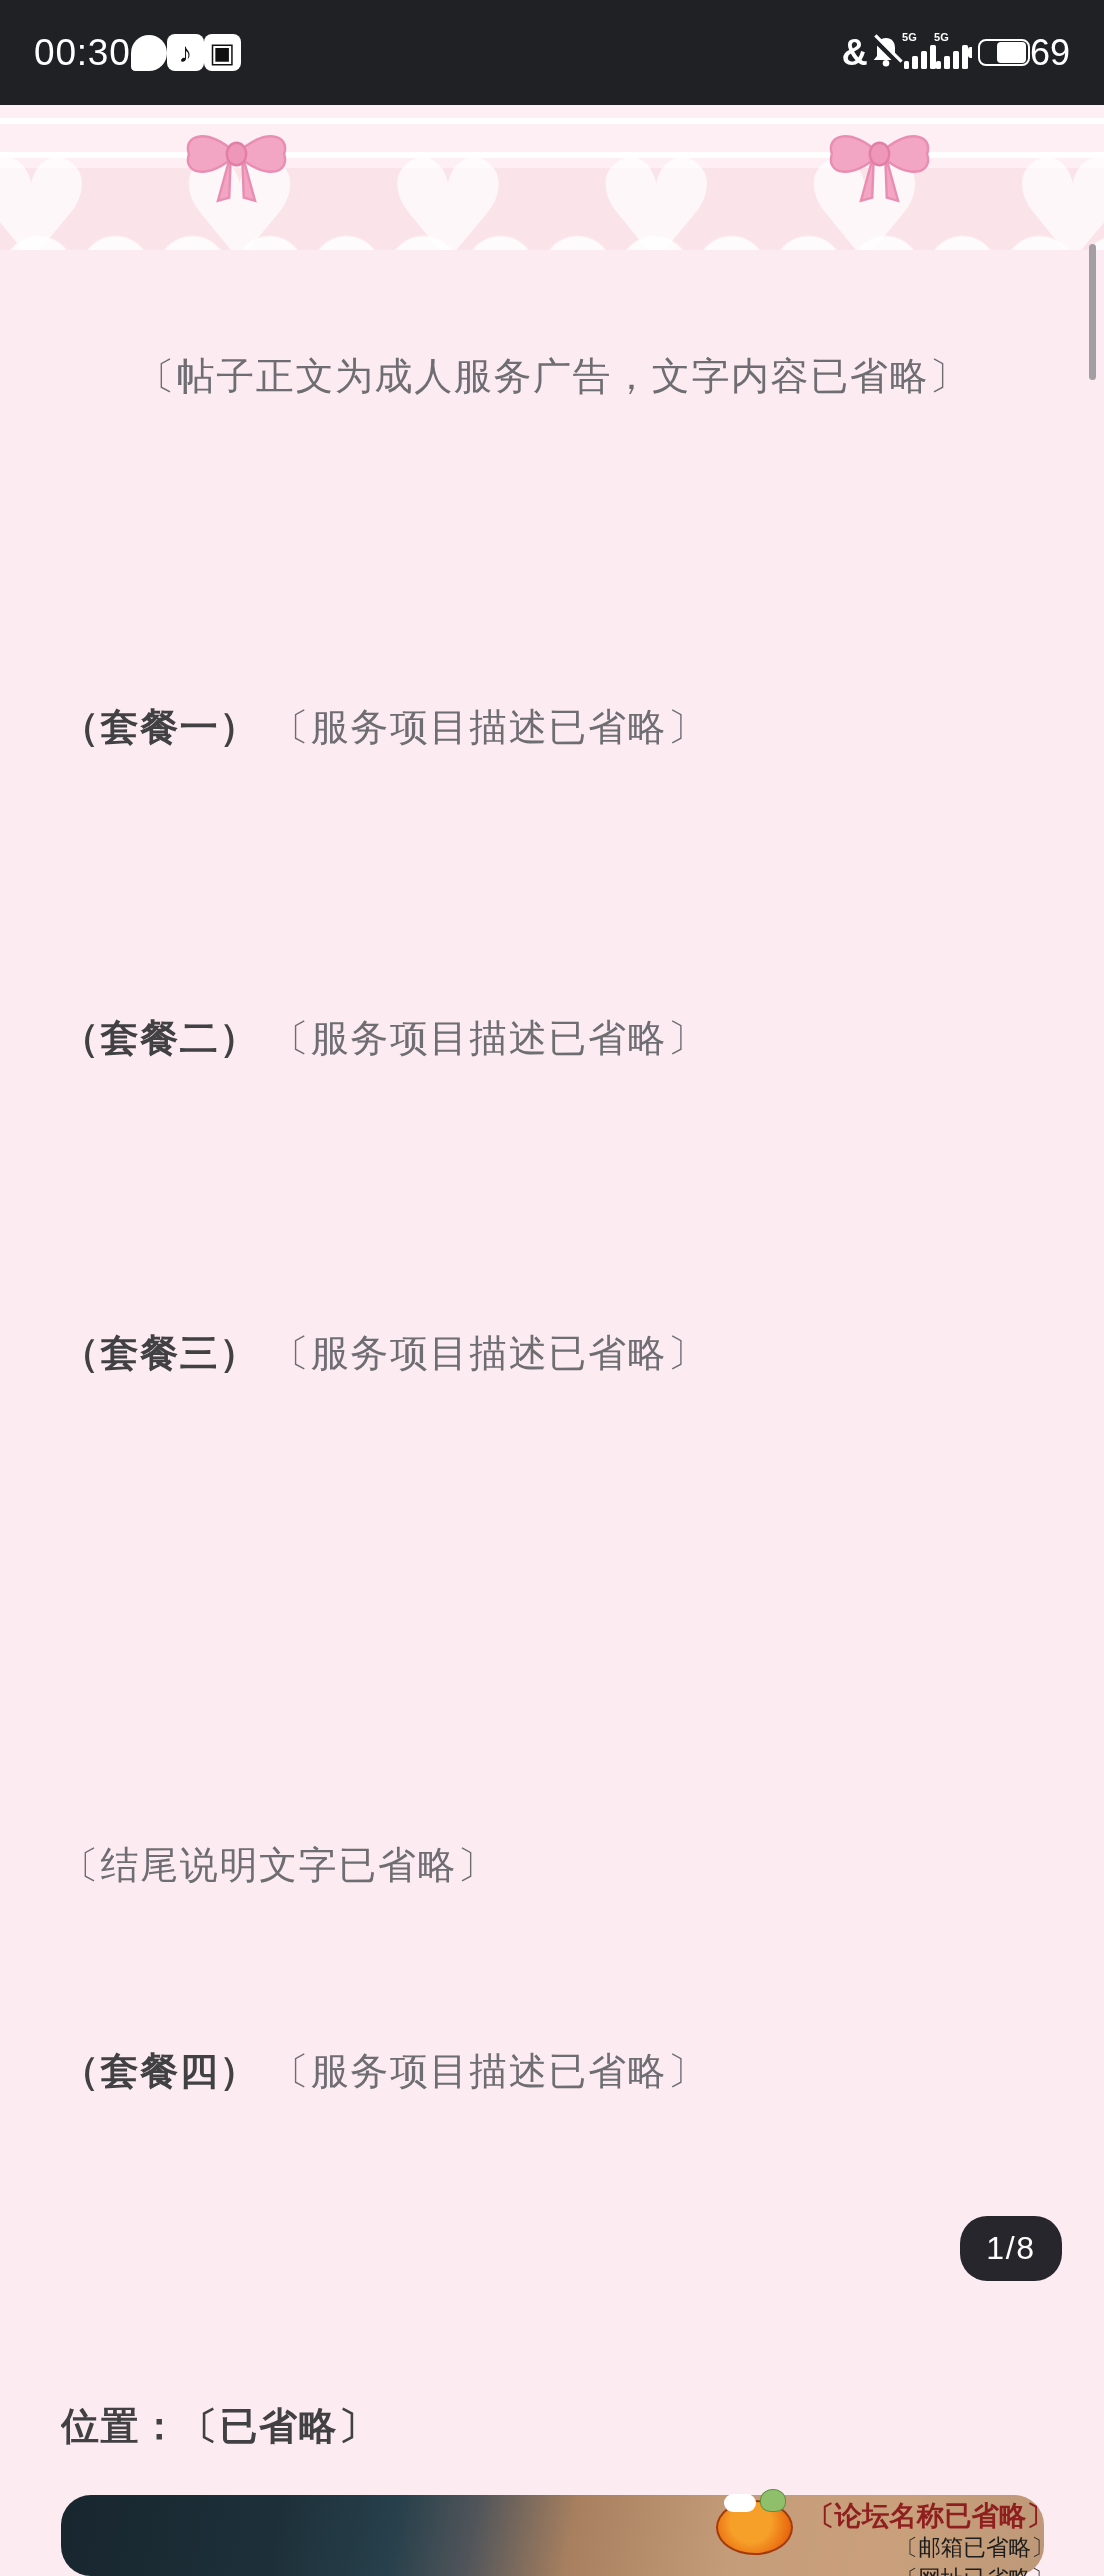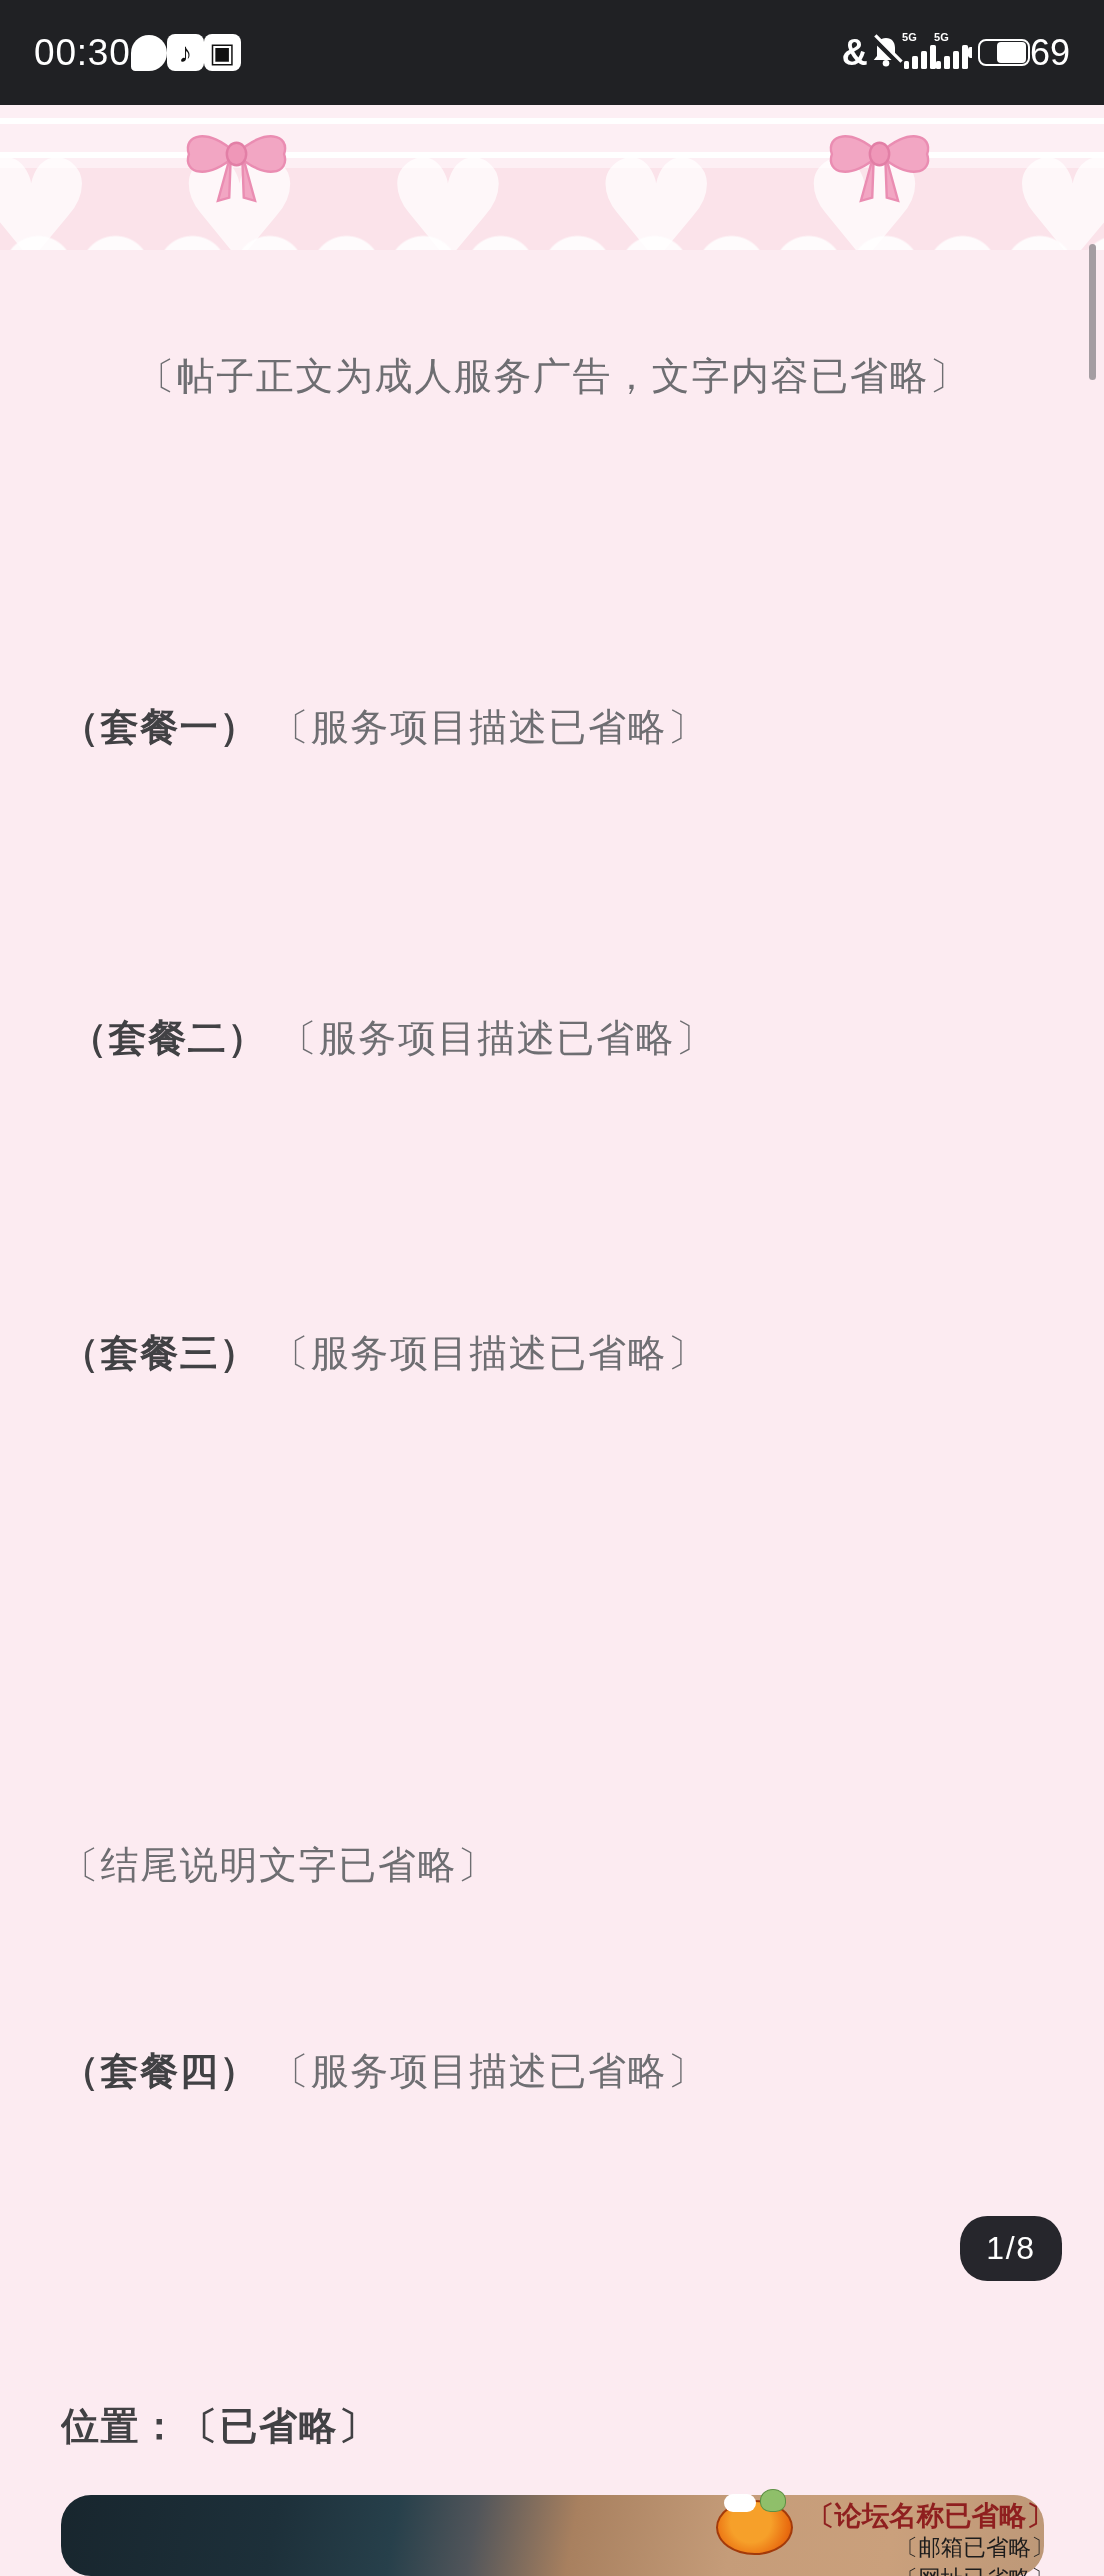--- a/index.html
+++ b/index.html
@@ -67,21 +67,21 @@
   
   .content {
     position: absolute; top: 250px; left: 0; width: 1104px;
     padding: 0 63px 0 61px;
     color: #414144; font-size: 38px; line-height: 73px;
     letter-spacing: 1.6px;
   }
   .para { overflow: hidden; }
   .p-intro   { margin-top: 90px; height: 230px; text-indent: 76px; }
   .p-pkg1    { margin-top: 121px; height: 182px; }
-  .p-pkg2    { margin-top: 129px; height: 250px; margin-left: 8px; }
+  .p-pkg2    { margin-top: 129px; height: 250px; }
   .p-pkg3    { margin-top:  65px; height: 246px; }
   .p-pkg4    { margin-top:  65px; height: 246px; }
   .p-closing { margin-top: 266px; height: 141px; }
   .p-location{ margin-top: 109px; height: 77px; font-weight: 700; }
   .pkg-head { font-weight: 700; }
   .redacted { color: #6e6e72; }
 
   
   .pager-badge {
     position: absolute; top: 2216px; left: 960px; width: 102px; height: 65px;

